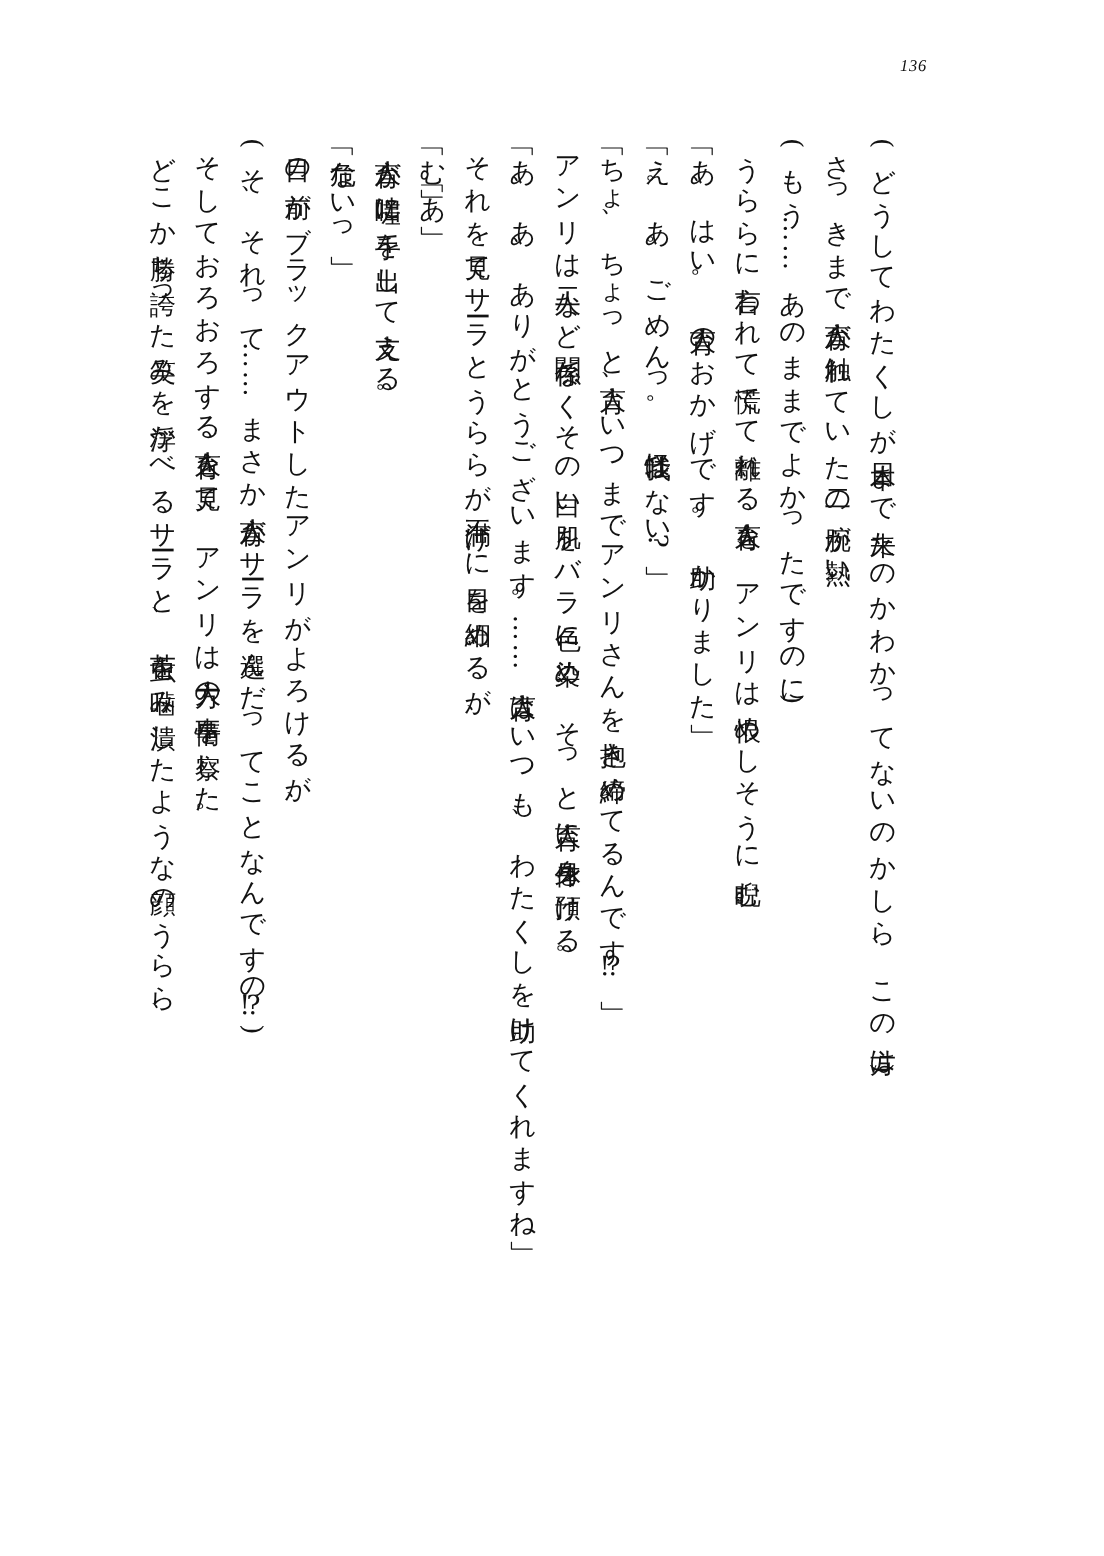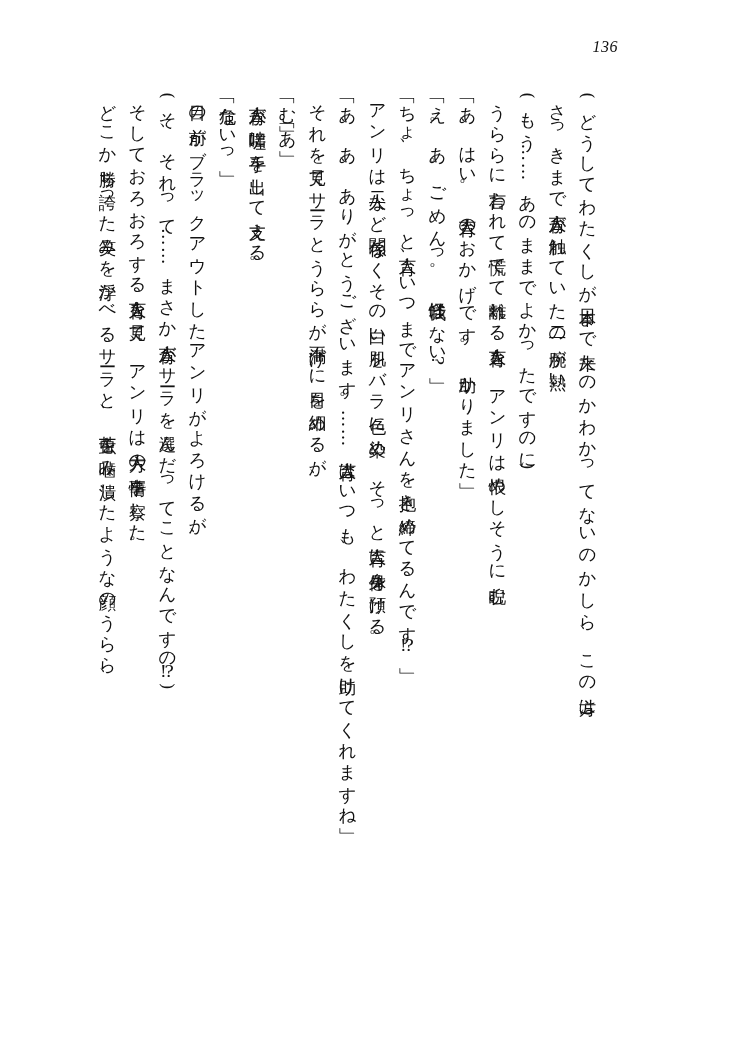--- a/index.html
+++ b/index.html
@@ -16,21 +16,21 @@
     height: 1037px;
     background: #ffffff;
     overflow: hidden;
   }
   .page-number {
     position: absolute;
     top: 38px;
     right: 118px;
     font-family: "Liberation Serif", "DejaVu Serif", serif;
     font-style: italic;
-    font-size: 16px;
+    font-size: 11px;
     color: #111111;
     letter-spacing: 0.5px;
   }
   .text-block {
     position: absolute;
     top: 92px;
     right: 78px;
     height: 860px;
     width: 560px;
     display: flex;

